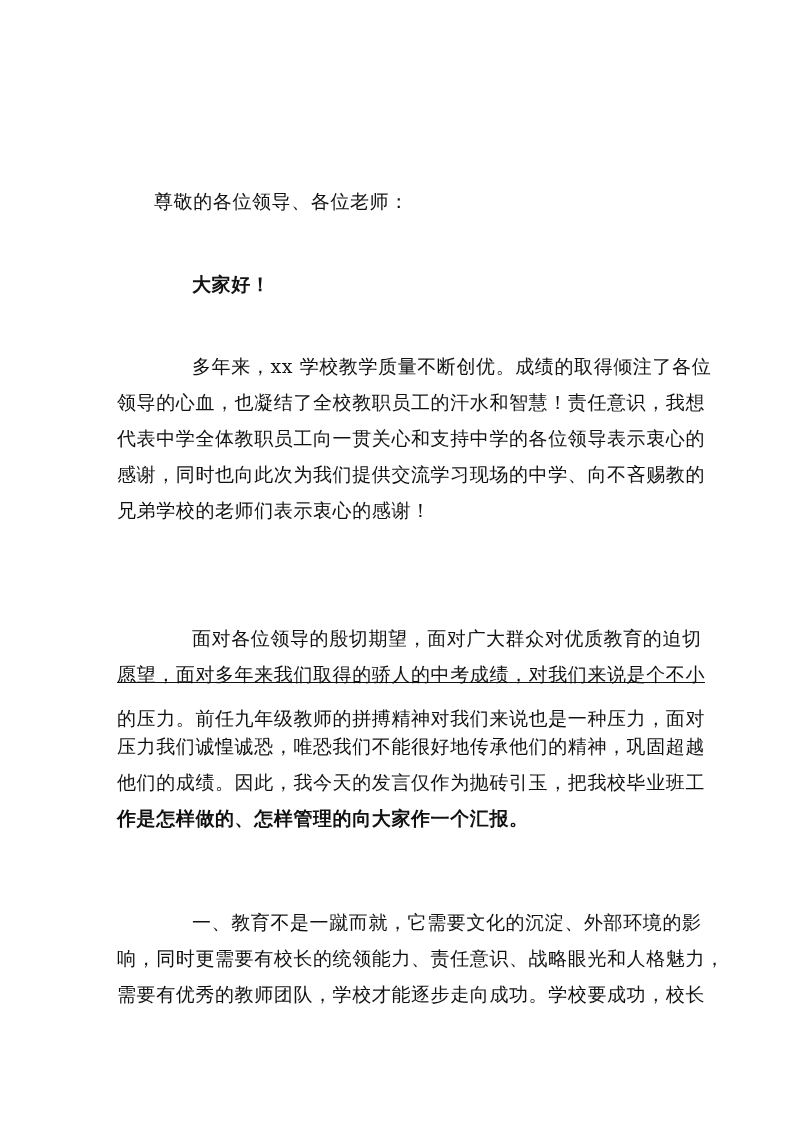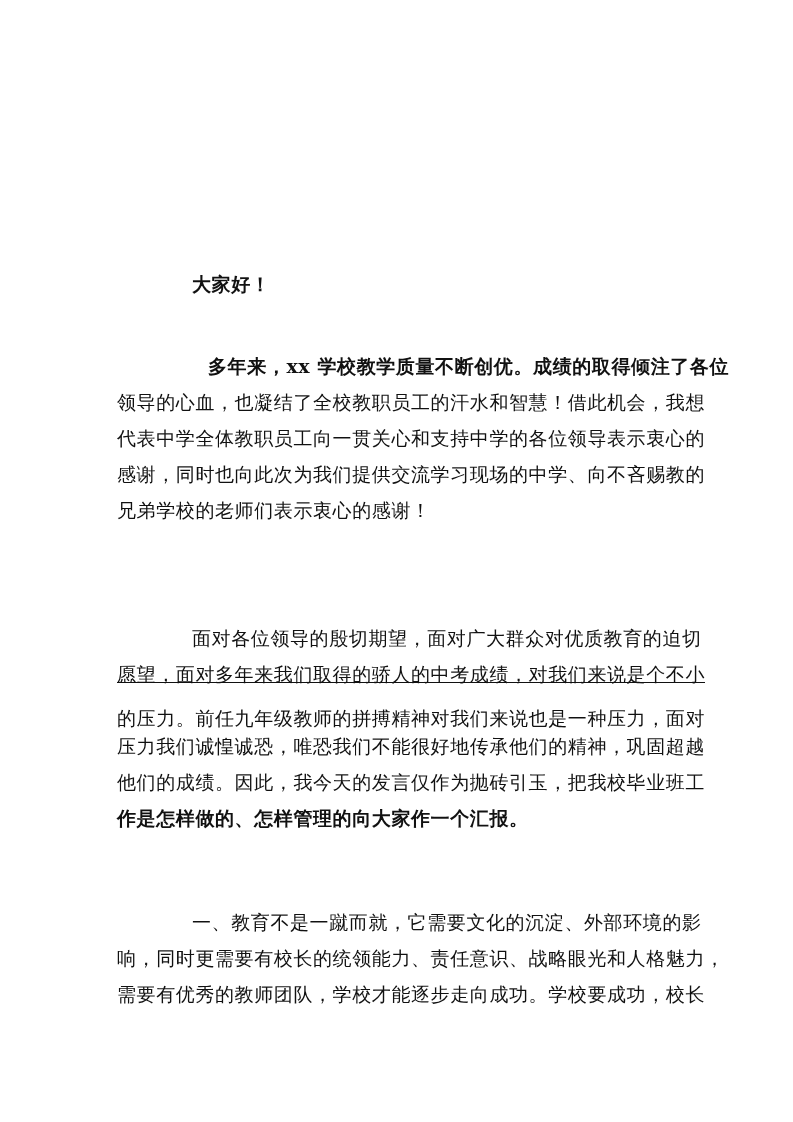--- a/index.html
+++ b/index.html
@@ -33,26 +33,27 @@
     .justify {
       text-align: justify;
       text-align-last: justify;
     }
   </style>
 </head>
 <body>
 
 <div class="page">
 
+  <div class="line" style="left:154px; top:189px; width:auto;">尊敬的各位领导、各位老师：</div>
 
   <div class="line" style="left:192px; top:272px; width:auto;font-weight:bold;">大家好！</div>
 
   <div>
-    <div class="line justify" style="left:208px; width:487px; top:354px;font-weight:bold;">多年来，xx 学校教学质量不断创优。成绩的取得倾注了各位</div>
-    <div class="line justify" style="top:390px;">领导的心血，也凝结了全校教职员工的汗水和智慧！借此机会，我想</div>
+    <div class="line justify" style="left:192px; width:487px; top:354px;">多年来，xx 学校教学质量不断创优。成绩的取得倾注了各位</div>
+    <div class="line justify" style="top:390px;">领导的心血，也凝结了全校教职员工的汗水和智慧！责任意识，我想</div>
     <div class="line justify" style="top:426px;">代表中学全体教职员工向一贯关心和支持中学的各位领导表示衷心的</div>
     <div class="line justify" style="top:462px;">感谢，同时也向此次为我们提供交流学习现场的中学、向不吝赐教的</div>
     <div class="line" style="top:498px; width:auto;">兄弟学校的老师们表示衷心的感谢！</div>
   </div>
 
   <div>
     <div class="line justify" style="left:192px; width:487px; top:626px;">面对各位领导的殷切期望，面对广大群众对优质教育的迫切</div>
     <div class="line justify" style="top:662px;text-decoration:underline;">愿望，面对多年来我们取得的骄人的中考成绩，对我们来说是个不小</div>
     <div class="line justify" style="top:698px;margin-top:8px;">的压力。前任九年级教师的拼搏精神对我们来说也是一种压力，面对</div>
     <div class="line justify" style="top:734px;">压力我们诚惶诚恐，唯恐我们不能很好地传承他们的精神，巩固超越</div>

